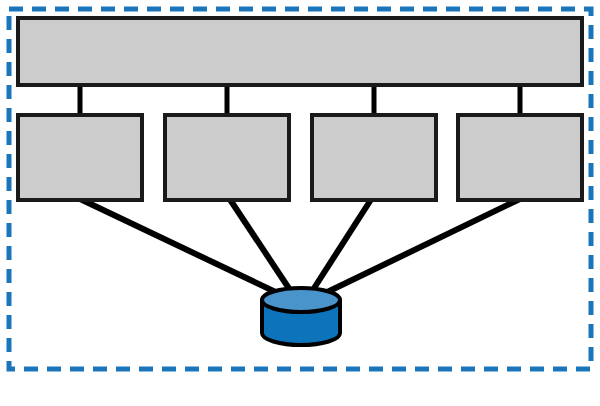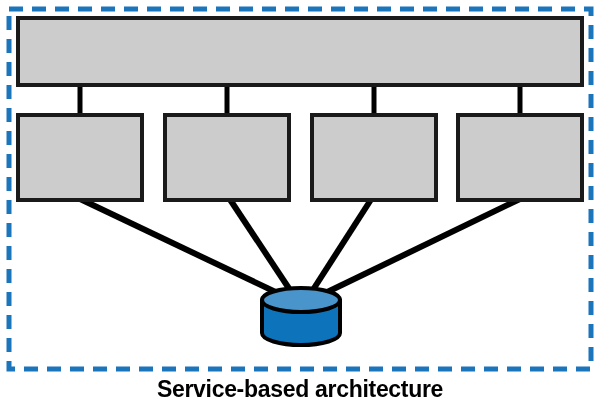--- a/index.html
+++ b/index.html
@@ -72,15 +72,14 @@
 
     <g>
 
       <path d="M 262 300 L 262 333 A 39 12 0 0 0 340 333 L 340 300 Z" fill="#0D74BC" stroke="#000000" stroke-width="4" stroke-linejoin="round"></path>
 
       <ellipse cx="301" cy="300" rx="39" ry="12" fill="#4A94CC" stroke="#000000" stroke-width="4"></ellipse>
     </g>
 
   </svg>
 
-  <div id="caption">Service-based architecture</div>
 
 </div>
 
 </body></html>

